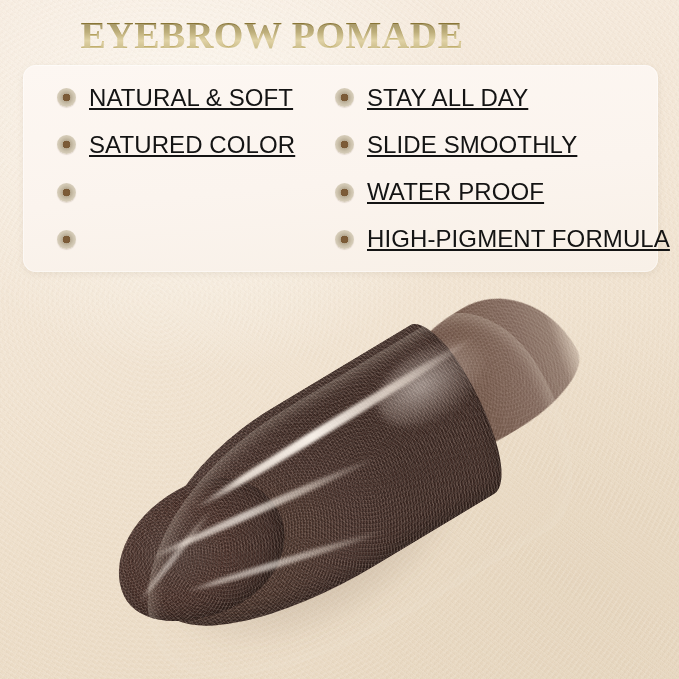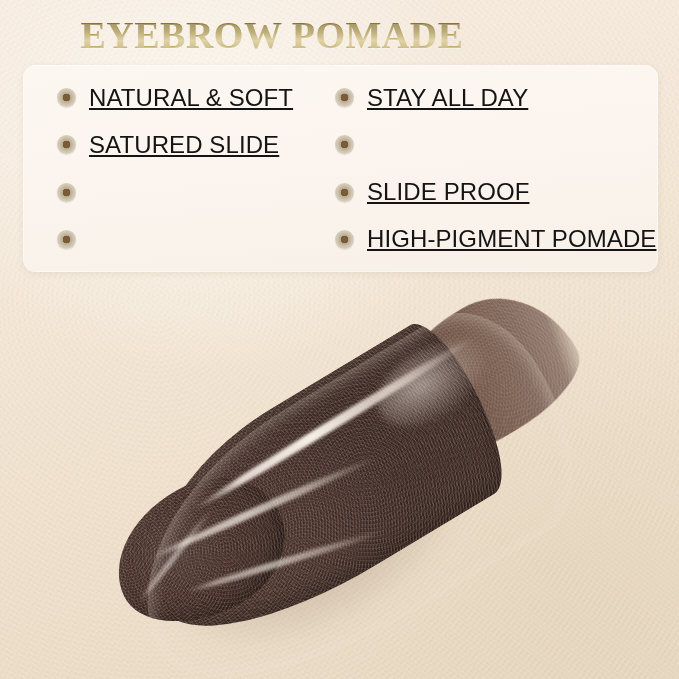--- a/index.html
+++ b/index.html
@@ -297,40 +297,41 @@
         <span class="bullet"></span>
         <span class="feature-label">NATURAL &amp; SOFT</span>
       </div>
       <div class="feature col-right">
         <span class="bullet"></span>
         <span class="feature-label">STAY ALL DAY</span>
       </div>
 
       <div class="feature col-left">
         <span class="bullet"></span>
-        <span class="feature-label">SATURED SLIDE</span>
+        <span class="feature-label">SATURED COLOR</span>
       </div>
       <div class="feature col-right">
         <span class="bullet"></span>
+        <span class="feature-label">SLIDE SMOOTHLY</span>
       </div>
 
       <div class="feature col-left">
         <span class="bullet"></span>
       </div>
       <div class="feature col-right">
         <span class="bullet"></span>
-        <span class="feature-label">SLIDE PROOF</span>
+        <span class="feature-label">WATER PROOF</span>
       </div>
 
       <div class="feature col-left">
         <span class="bullet"></span>
       </div>
       <div class="feature col-right">
         <span class="bullet"></span>
-        <span class="feature-label">HIGH-PIGMENT POMADE</span>
+        <span class="feature-label">HIGH-PIGMENT FORMULA</span>
       </div>
 
     </div>
   </div>
 
   <div class="swatch-area">
     <div class="swatch">
       <div class="swatch-shadow"></div>
 
       <div class="smear-tip">

